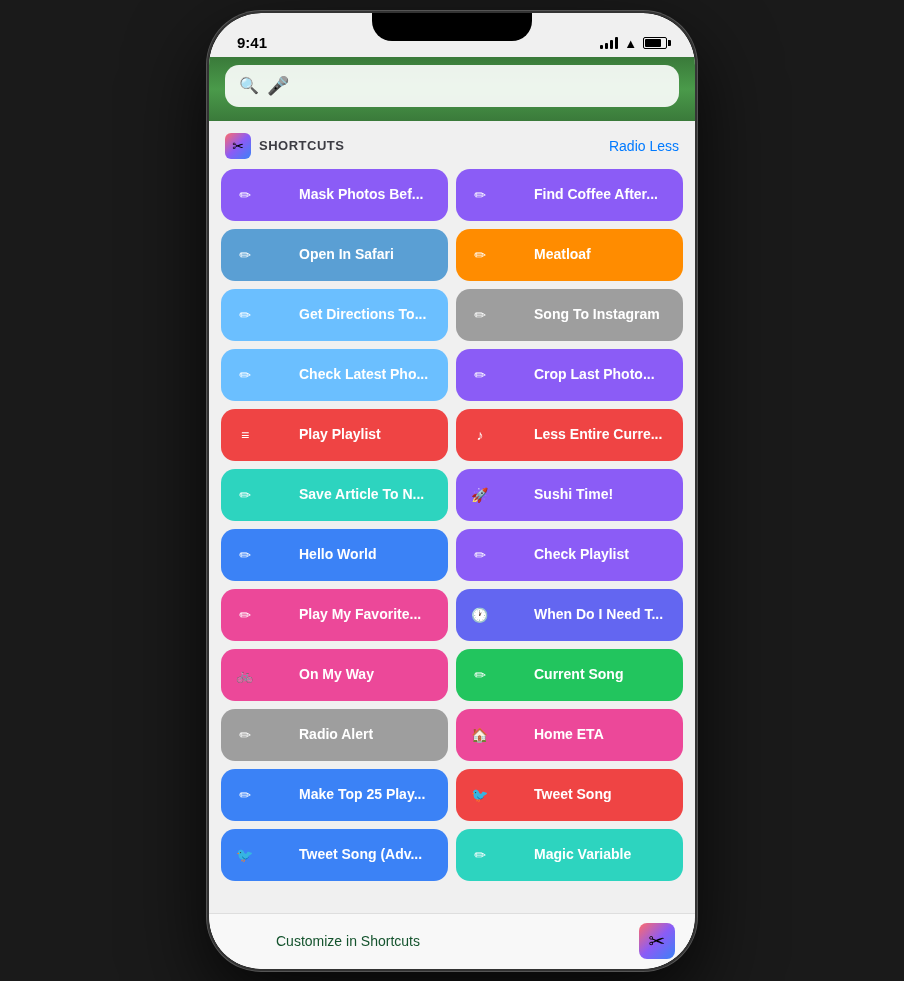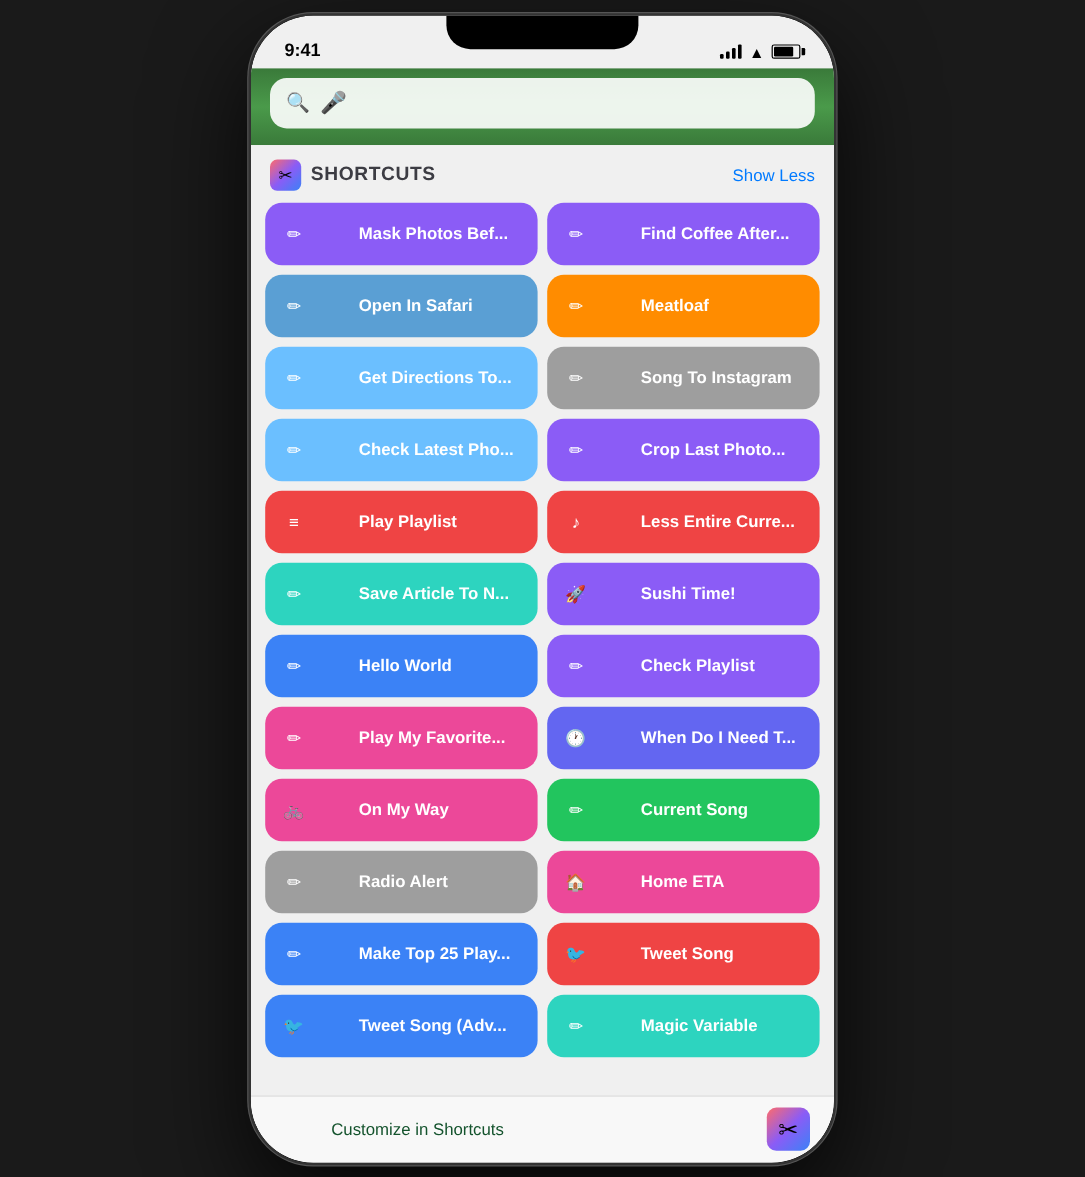--- a/index.html
+++ b/index.html
@@ -160,21 +160,21 @@
       width: 26px;
       height: 26px;
       border-radius: 6px;
       background: linear-gradient(135deg, #FF6B6B 0%, #8B5CF6 50%, #3B82F6 100%);
       display: flex;
       align-items: center;
       justify-content: center;
       font-size: 14px;
     }
     .section-title {
-      font-size: 16px;
+      font-size: 13px;
       font-weight: 700;
       color: #3c3c43;
       letter-spacing: 0.5px;
     }
     .show-less-btn {
       font-size: 14px;
       color: #007aff;
       background: none;
       border: none;
       cursor: pointer;
@@ -315,21 +315,21 @@
       </div>
     </div>
 
     <div class="scroll-area">
 
       <div class="section-header">
         <div class="section-header-left">
           <div class="shortcuts-icon">✂</div>
           <span class="section-title">SHORTCUTS</span>
         </div>
-        <button class="show-less-btn">Show Less</button>
+        <button class="show-less-btn">Radio Less</button>
       </div>
 
       <div class="shortcuts-grid" id="shortcuts-grid">
       <button class="shortcut-btn" style="background: rgb(139, 92, 246);">
             <div class="shortcut-icon" style="color: white;">✏</div>
             <span class="shortcut-label">Mask Photos Bef...</span>
           </button>
           <button class="shortcut-btn" style="background: rgb(139, 92, 246);">
             <div class="shortcut-icon" style="color: white;">✏</div>
             <span class="shortcut-label">Find Coffee After...</span>

